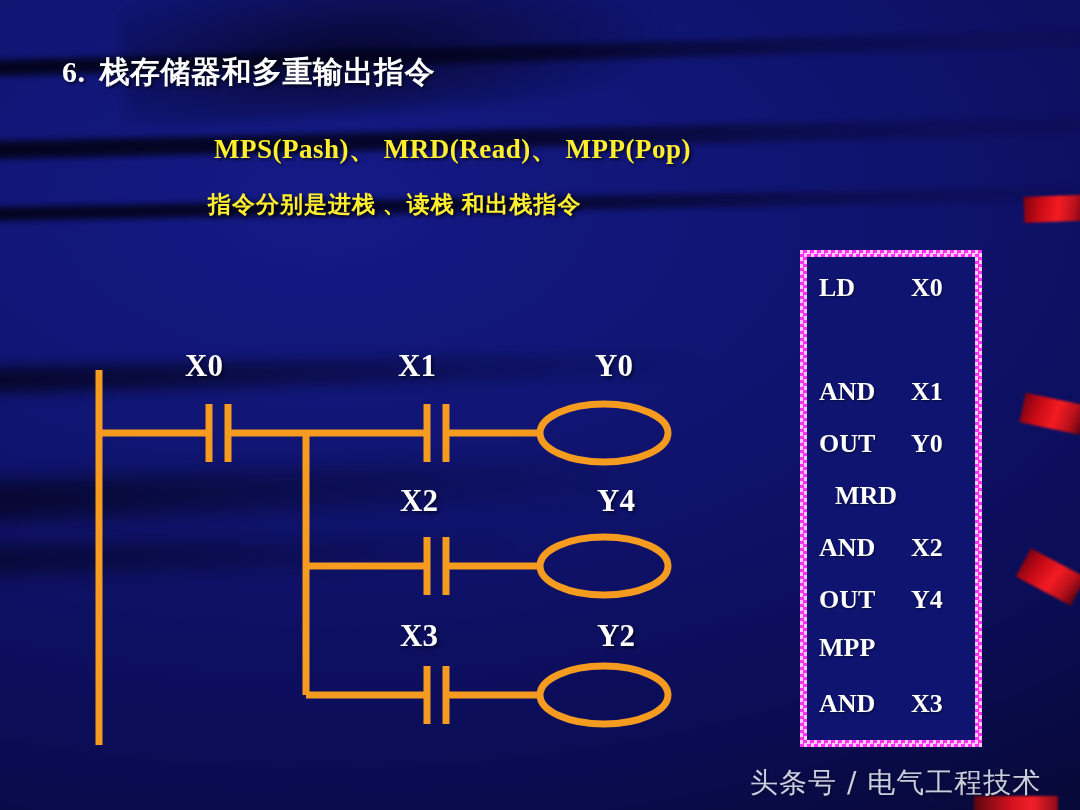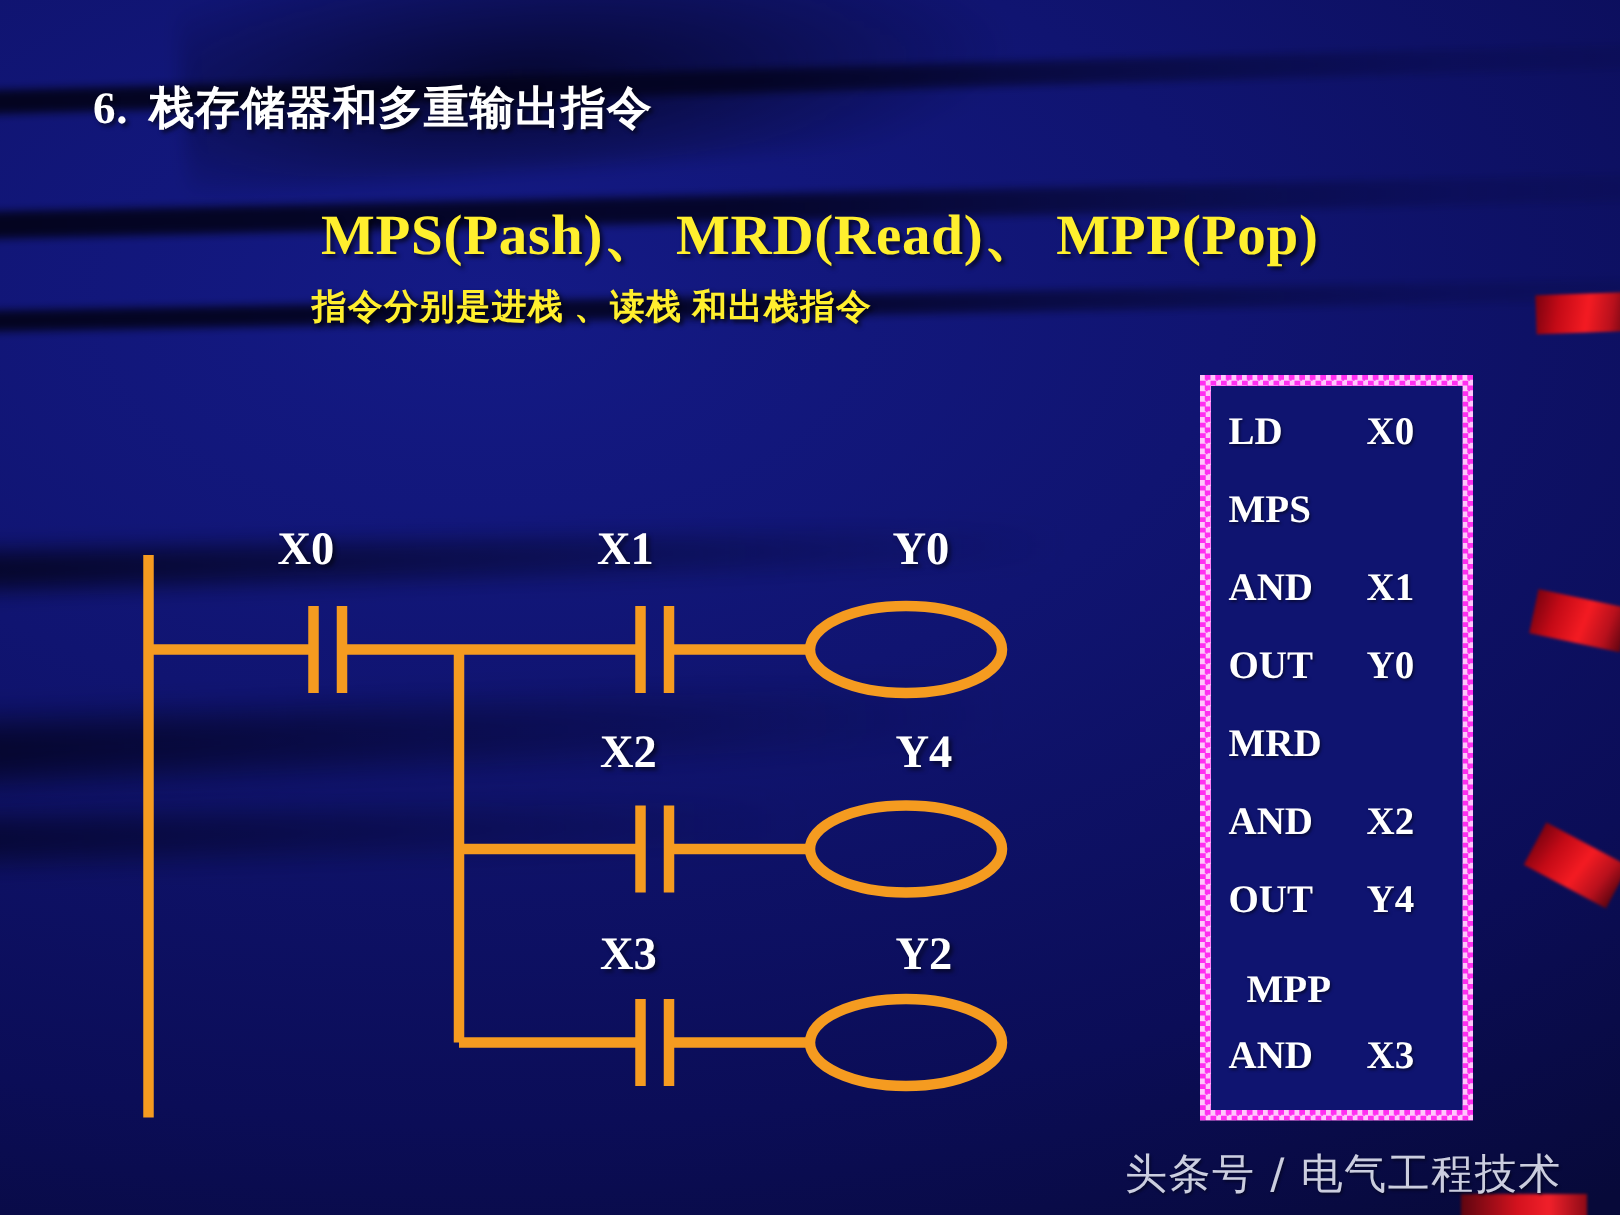--- a/index.html
+++ b/index.html
@@ -53,21 +53,21 @@
     position:absolute;left:62px;top:52px;
     font-size:30px;font-weight:bold;color:#ffffff;
     letter-spacing:.5px;white-space:nowrap;
     text-shadow:2px 2px 3px rgba(0,0,0,.6);
   }
   .title .num{margin-right:14px;}
   .subline{
     position:absolute;font-weight:bold;color:#ffef2e;white-space:nowrap;
     text-shadow:2px 2px 3px rgba(0,0,0,.65);
   }
-  .sub1{left:214px;top:131px;font-size:38px;letter-spacing:.5px;}
+  .sub1{left:214px;top:131px;font-size:27px;letter-spacing:.5px;}
   .sub2{left:208px;top:189px;font-size:23px;letter-spacing:1px;}
 
   
   #ladder{position:absolute;left:0;top:0;width:760px;height:810px;}
   .lbl{
     position:absolute;color:#ffffff;font-weight:bold;font-size:31px;
     text-shadow:2px 2px 3px rgba(0,0,0,.55);
   }
 
   
@@ -171,45 +171,41 @@
   <div class="lbl" style="left:597px;top:483px">Y4</div>
   <div class="lbl" style="left:597px;top:618px">Y2</div>
 </div>
 
 <div id="instbox">
   <div class="inner" id="inst-inner">
       <div class="inst-row" style="top: 16px;">
         <span class="op">LD</span>
         <span class="arg">X0</span>
       </div>
-      <div class="inst-row" style="top: 68px;">
-        <span class="op">MPS</span>
-        <span class="arg"></span>
-      </div>
       <div class="inst-row" style="top: 120px;">
         <span class="op">AND</span>
         <span class="arg">X1</span>
       </div>
       <div class="inst-row" style="top: 172px;">
         <span class="op">OUT</span>
         <span class="arg">Y0</span>
       </div>
-      <div class="inst-row" style="top: 224px;">
+      <div class="inst-row" style="top: 224px; margin-left: 16px;">
         <span class="op">MRD</span>
         <span class="arg"></span>
       </div>
       <div class="inst-row" style="top: 276px;">
         <span class="op">AND</span>
         <span class="arg">X2</span>
       </div>
       <div class="inst-row" style="top: 328px;">
         <span class="op">OUT</span>
         <span class="arg">Y4</span>
       </div>
-      <div class="inst-row" style="top: 388px; margin-left: 12px;">
+      <div class="inst-row" style="top: 376px;">
         <span class="op">MPP</span>
         <span class="arg"></span>
       </div>
       <div class="inst-row" style="top: 432px;">
         <span class="op">AND</span>
         <span class="arg">X3</span>
       </div>
       <div class="inst-row" style="top: 484px;">
         <span class="op">OUT</span>
         <span class="arg">Y2</span>

